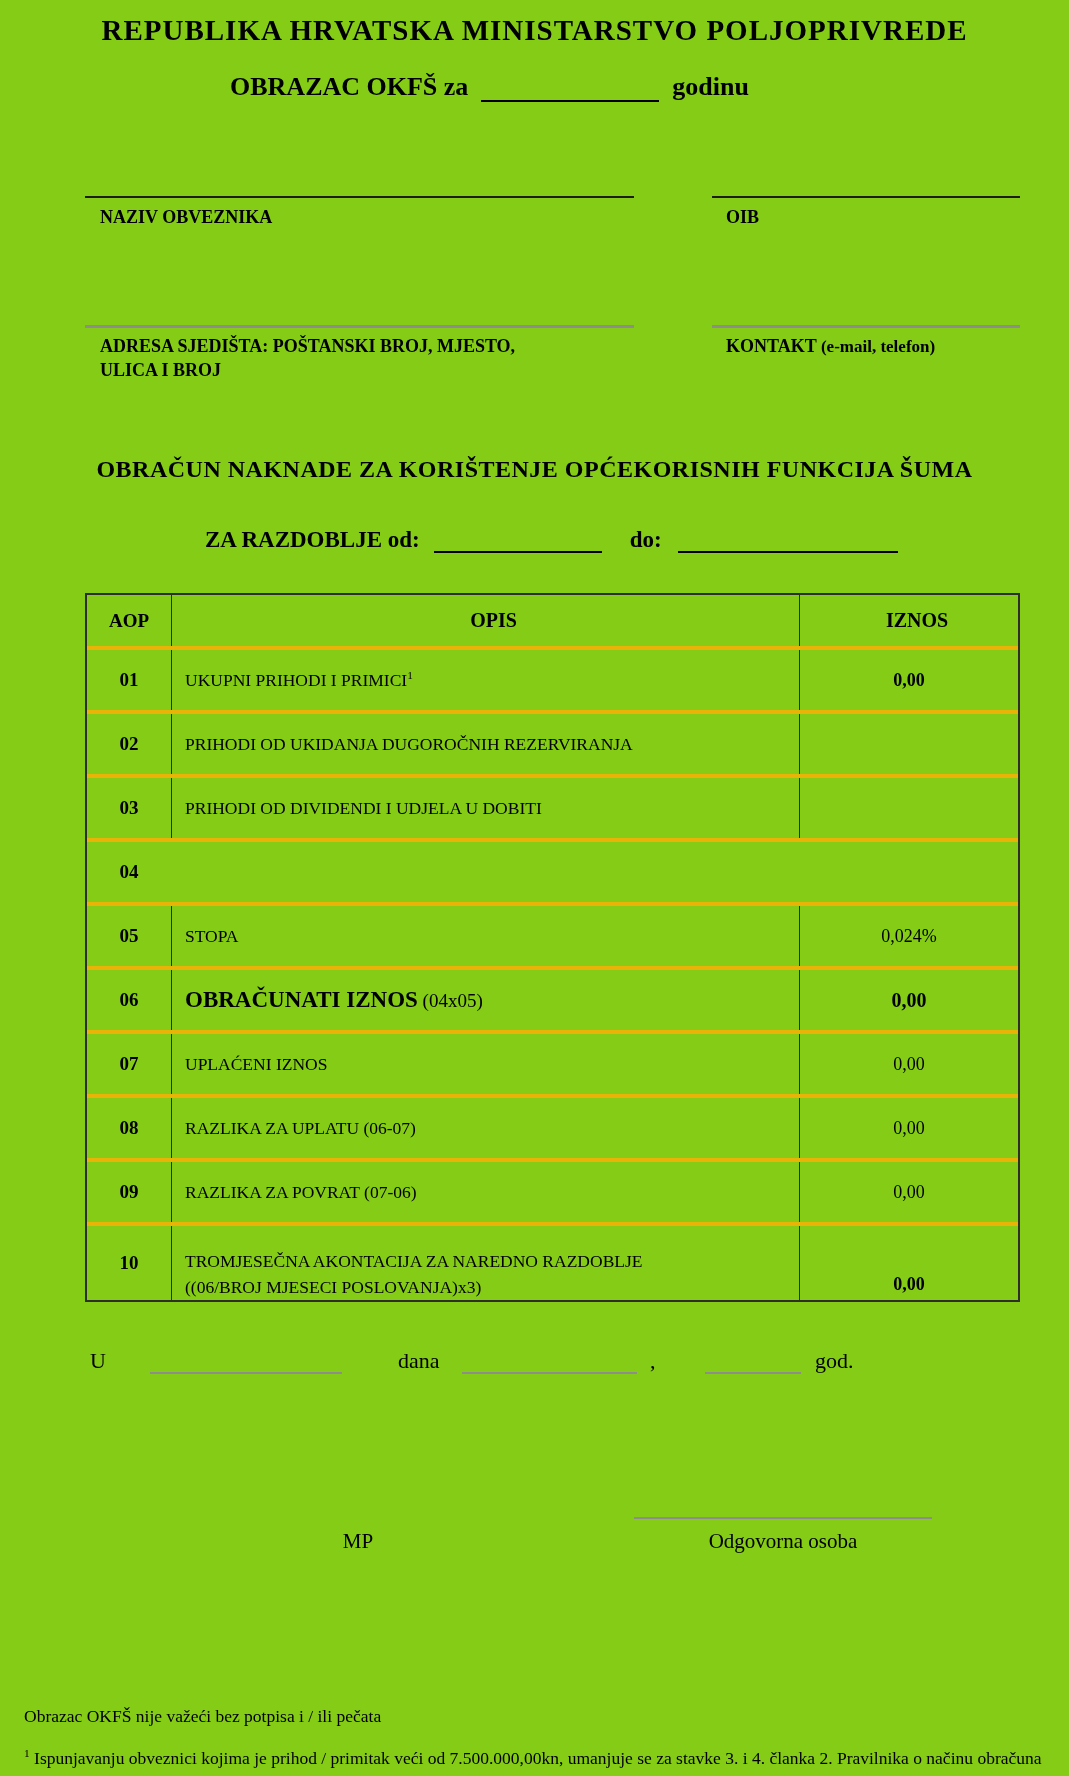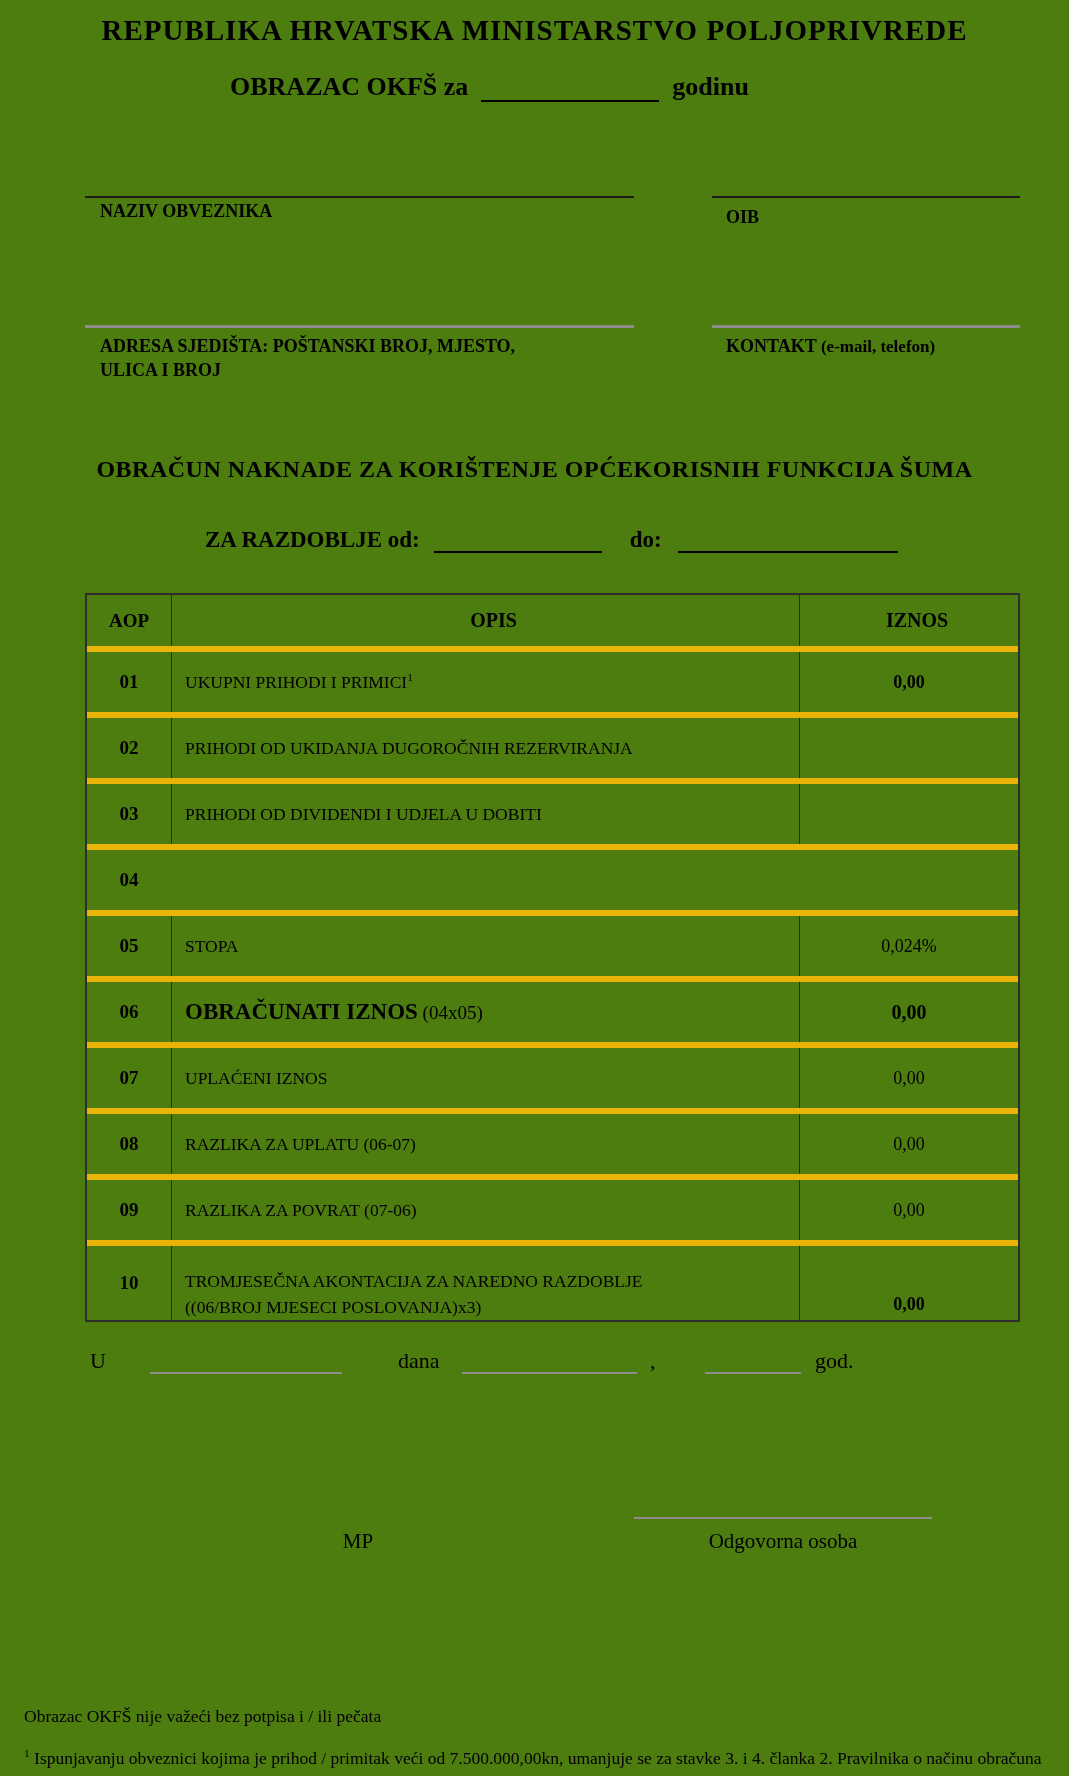--- a/index.html
+++ b/index.html
@@ -1,19 +1,19 @@
 <!DOCTYPE html>
 <html><head>
 <meta charset="utf-8">
 <style>
   html,body{margin:0;padding:0;background:#fff;}
   .page{
     position:relative;
     width:1069px;height:1776px;
-    background:#4d7c0f;
+    background:#84cc16;
     font-family:"Liberation Serif","DejaVu Serif",serif;
     color:#000;
     overflow:hidden;
   }
   
   .title1{
     position:absolute;top:14px;left:0;width:100%;
     text-align:center;font-weight:bold;font-size:29px;letter-spacing:1px;
     white-space:nowrap;
   }
@@ -40,21 +40,21 @@
     position:absolute;top:524px;left:205px;
     display:flex;align-items:flex-end;
     font-weight:bold;font-size:23px;
   }
   .period .pblank{height:27px;}
   
   .tbl{
     position:absolute;top:593px;left:85px;width:935px;
     border:2px solid #2e2e2e;box-sizing:border-box;
   }
-  .trow{display:flex;border-top:6px solid #eab308;}
+  .trow{display:flex;border-top:4px solid #eab308;}
   .trow:first-child{border-top:none;}
   .th-row{height:51px;font-weight:bold;}
   .r-std{height:60px;}
   .r-last{height:74px;}
   .c{display:flex;align-items:center;box-sizing:border-box;}
   .c-aop{width:84px;justify-content:center;font-weight:bold;font-size:19px;}
   .c-opis{flex:1;padding-left:13px;font-size:17.5px;
           border-left:1px solid #2e2e2e;border-right:1px solid #2e2e2e;}
   .c-iznos{width:218px;justify-content:center;font-size:18px;}
   .th-row .c-opis,.th-row .c-iznos{justify-content:center;font-size:20px;padding-left:16px;}
@@ -82,21 +82,21 @@
 <div class="page">
 
   <div class="title1">REPUBLIKA HRVATSKA MINISTARSTVO POLJOPRIVREDE</div>
   <div class="title2">
     <span>OBRAZAC OKFŠ za</span>
     <span class="blank year-blank"></span>
     <span>godinu</span>
   </div>
 
   <div class="fline" style="top:196px;left:85px;width:549px;"></div>
-  <div class="flabel" style="top:199px;left:100px;">NAZIV OBVEZNIKA</div>
+  <div class="flabel" style="top:205px;left:100px;">NAZIV OBVEZNIKA</div>
   <div class="fline" style="top:196px;left:712px;width:308px;"></div>
   <div class="flabel" style="top:205px;left:726px;">OIB</div>
 
   <div class="fline-gray" style="top:325px;left:85px;width:549px;"></div>
   <div class="flabel" style="top:334px;left:100px;width:520px;">
     <span>ADRESA SJEDIŠTA: POŠTANSKI BROJ, MJESTO,</span><br>
     <span>ULICA I BROJ</span>
   </div>
   <div class="fline-gray" style="top:325px;left:712px;width:308px;"></div>
   <div class="flabel" style="top:334px;left:726px;">

